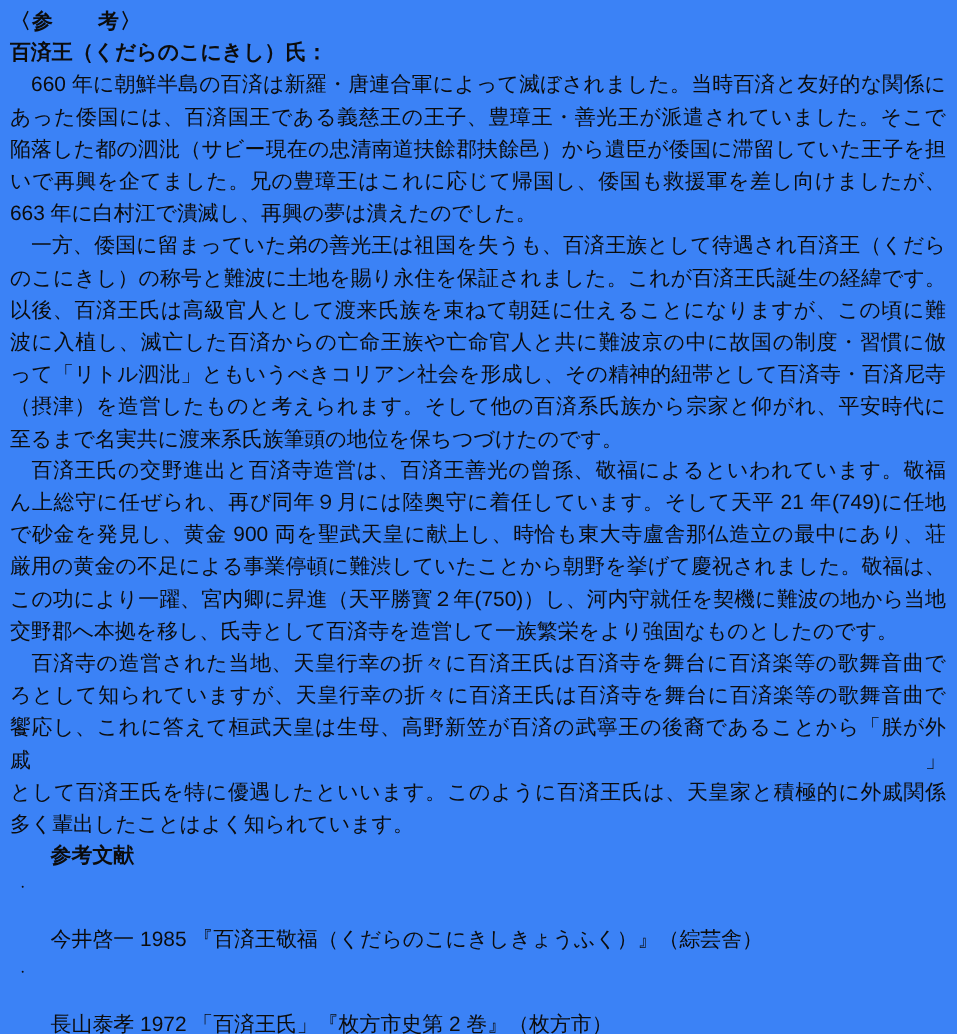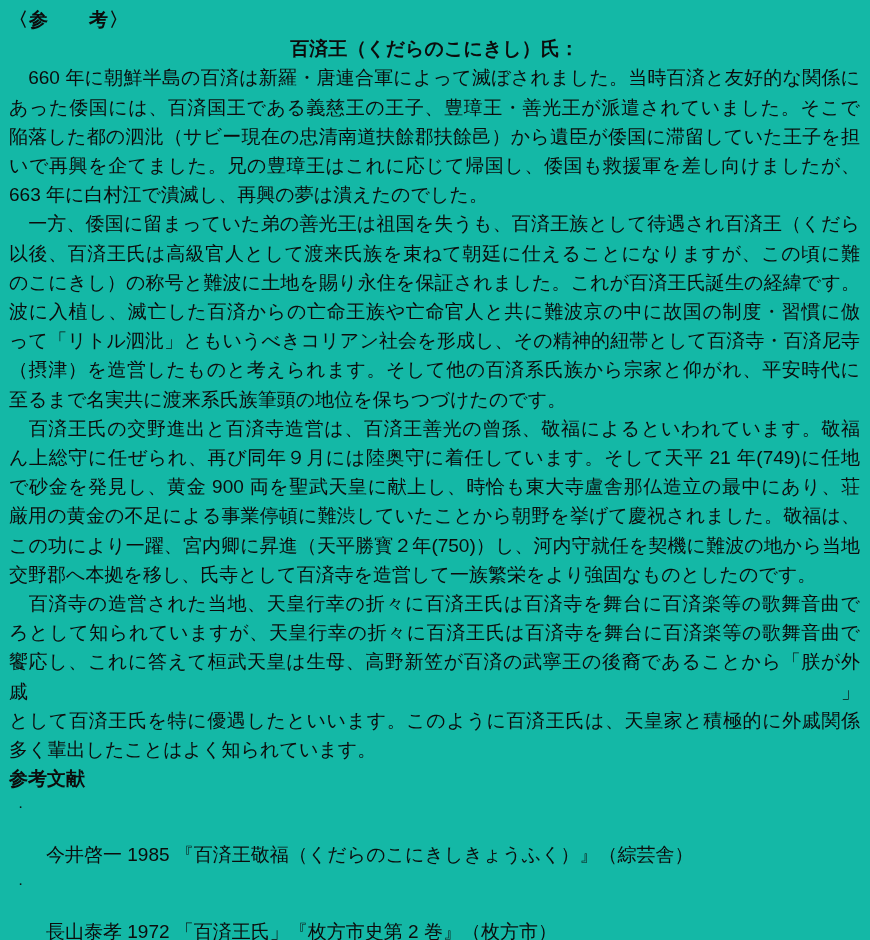--- a/index.html
+++ b/index.html
@@ -5,21 +5,21 @@
   html, body {
     margin: 0;
     padding: 0;
     background: #ffffff;
   }
   .page {
     box-sizing: border-box;
     width: 870px;
     height: 940px;
     padding: 5px 10px 0 9px;
-    background: #14b8a6;
+    background: #3b82f6;
     color: #0c0c0c;
     font-family: "Liberation Sans", sans-serif;
     font-size: 19px;
     line-height: 29.2px;
     overflow: hidden;
   }
   .line {
     text-align: justify;
     text-align-last: justify;
     text-justify: inter-character;
@@ -30,27 +30,28 @@
     text-align-last: auto;
   }
   .hdr {
     font-weight: bold;
     text-align: left;
     text-align-last: auto;
     letter-spacing: 1px;
   }
   .subject {
     font-weight: bold;
-    text-align: center;
+    text-align: left;
     text-align-last: auto;
   }
   .bib-heading {
     font-weight: bold;
     text-align: left;
     text-align-last: auto;
+    margin-left: 37px;
   }
   .bib-item {
     display: flex;
     align-items: flex-start;
   }
   .bib-bullet {
     flex: 0 0 31px;
     padding-left: 6px;
     font-size: 11px;
     line-height: 29.2px;
@@ -74,22 +75,22 @@
 <div class="page">
   <div class="line hdr">〈参　　考〉</div>
   <div class="line subject">百済王（くだらのこにきし）氏：</div>
   <div id="paragraphs">
       <div class="line">　660 年に朝鮮半島の百済は新羅・唐連合軍によって滅ぼされました。当時百済と友好的な関係に</div>
       <div class="line">あった倭国には、百済国王である義慈王の王子、豊璋王・善光王が派遣されていました。そこで</div>
       <div class="line">陥落した都の泗沘（サビー現在の忠清南道扶餘郡扶餘邑）から遺臣が倭国に滞留していた王子を担</div>
       <div class="line">いで再興を企てました。兄の豊璋王はこれに応じて帰国し、倭国も救援軍を差し向けましたが、</div>
       <div class="line short">663 年に白村江で潰滅し、再興の夢は潰えたのでした。</div>
       <div class="line">　一方、倭国に留まっていた弟の善光王は祖国を失うも、百済王族として待遇され百済王（くだら</div>
+      <div class="line">のこにきし）の称号と難波に土地を賜り永住を保証されました。これが百済王氏誕生の経緯です。</div>
       <div class="line">以後、百済王氏は高級官人として渡来氏族を束ねて朝廷に仕えることになりますが、この頃に難</div>
-      <div class="line">のこにきし）の称号と難波に土地を賜り永住を保証されました。これが百済王氏誕生の経緯です。</div>
       <div class="line">波に入植し、滅亡した百済からの亡命王族や亡命官人と共に難波京の中に故国の制度・習慣に倣</div>
       <div class="line">って「リトル泗沘」ともいうべきコリアン社会を形成し、その精神的紐帯として百済寺・百済尼寺</div>
       <div class="line">（摂津）を造営したものと考えられます。そして他の百済系氏族から宗家と仰がれ、平安時代に</div>
       <div class="line short">至るまで名実共に渡来系氏族筆頭の地位を保ちつづけたのです。</div>
       <div class="line">　百済王氏の交野進出と百済寺造営は、百済王善光の曾孫、敬福によるといわれています。敬福</div>
       <div class="line">ん上総守に任ぜられ、再び同年９月には陸奥守に着任しています。そして天平 21 年(749)に任地</div>
       <div class="line">で砂金を発見し、黄金 900 両を聖武天皇に献上し、時恰も東大寺盧舎那仏造立の最中にあり、荘</div>
       <div class="line">厳用の黄金の不足による事業停頓に難渋していたことから朝野を挙げて慶祝されました。敬福は、</div>
       <div class="line">この功により一躍、宮内卿に昇進（天平勝寳２年(750)）し、河内守就任を契機に難波の地から当地</div>
       <div class="line short">交野郡へ本拠を移し、氏寺として百済寺を造営して一族繁栄をより強固なものとしたのです。</div>

